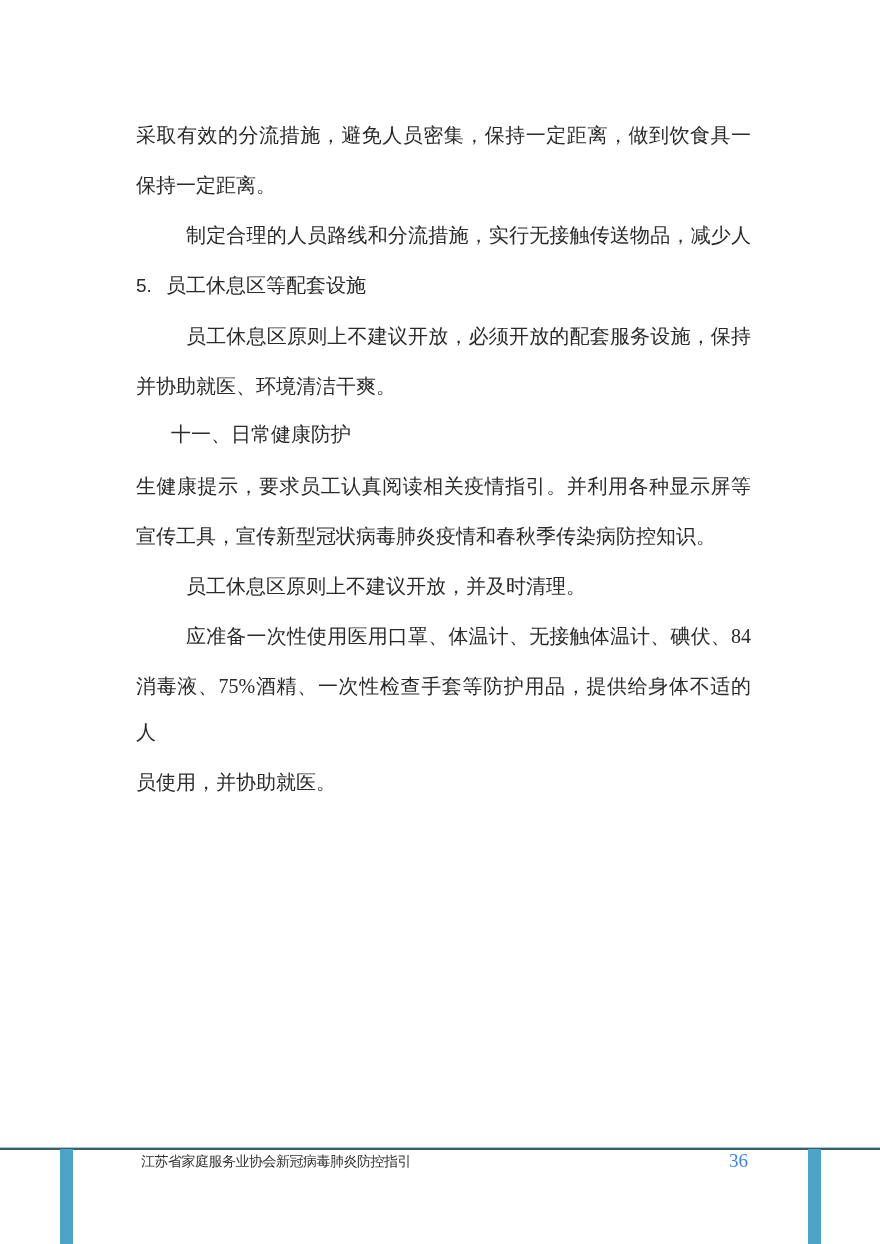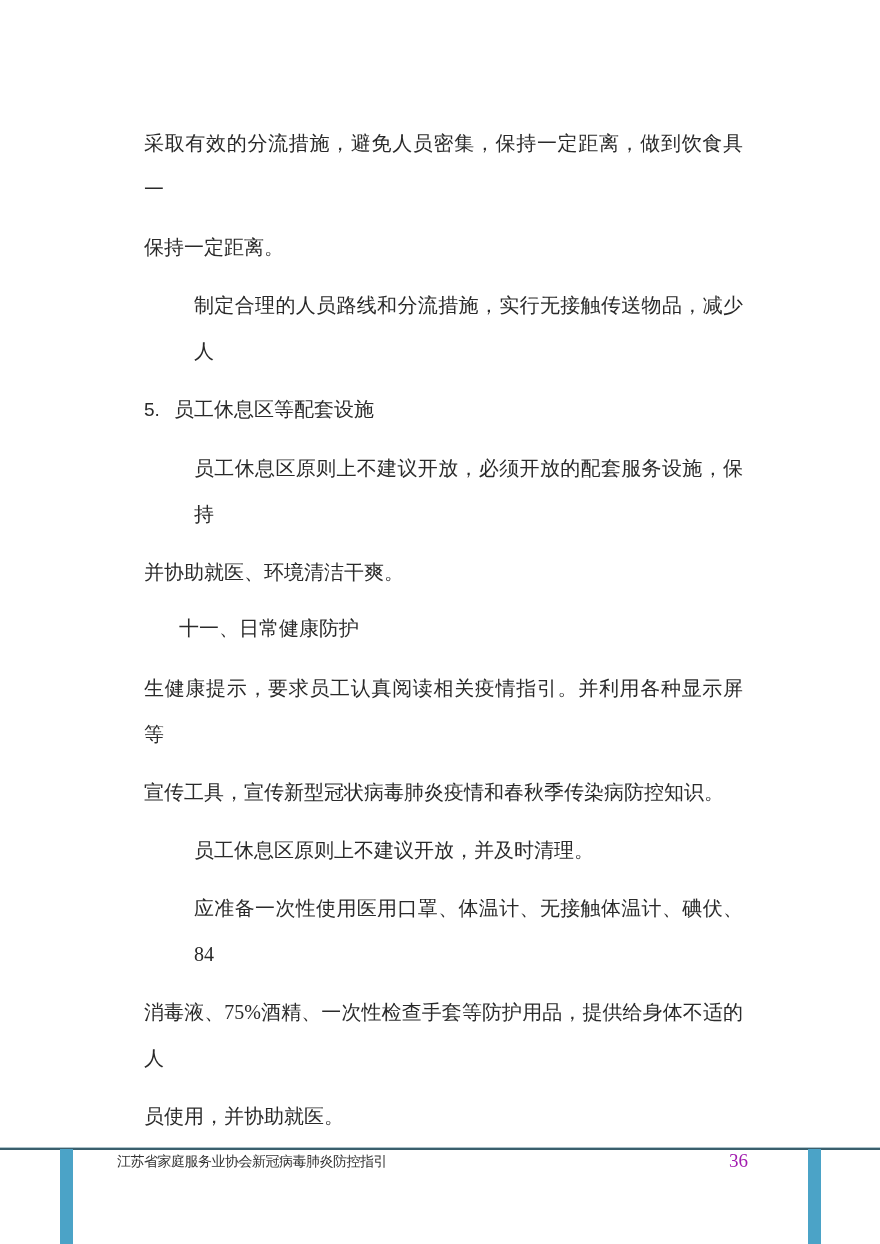--- a/index.html
+++ b/index.html
@@ -18,21 +18,21 @@
   .body-text {
     position: absolute;
     left: 132px;
     top: 108px;
     width: 623px;
     font-size: 20px;
     line-height: 46px;
     color: #2a2a2a;
   }
   .line {
-    margin: 12px;
+    margin: 4px;
     padding: 0;
     text-align: left;
     white-space: nowrap;
   }
   .line.just {
     white-space: normal;
     text-align: justify;
     text-align-last: justify;
   }
   .line.indent { padding-left: 50px; }
@@ -57,34 +57,34 @@
     position: absolute;
     top: 1149px;
     width: 13px;
     height: 95px;
     background: var(--bar-color, #4ba3c7);
   }
   .accent-bar.left  { left: 60px; }
   .accent-bar.right { left: 808px; }
   .footer-title {
     position: absolute;
-    left: 117px;
+    left: 141px;
     top: 1153px;
     font-size: 14px;
     letter-spacing: -0.5px;
     color: #333333;
   }
   .page-number {
     position: absolute;
     left: 690px;
     top: 1150px;
     width: 58px;
     text-align: right;
     font-size: 19px;
-    color: #a21caf;
+    color: #3b82f6;
   }
 </style>
 </head>
 <body>
 
 <main class="body-text">
   <p class="line just">采取有效的分流措施，避免人员密集，保持一定距离，做到饮食具一</p>
   <p class="line">保持一定距离。</p>
   <p class="line just indent">制定合理的人员路线和分流措施，实行无接触传送物品，减少人</p>
   <p class="line"><span class="num">5.</span><span>员工休息区等配套设施</span></p>

